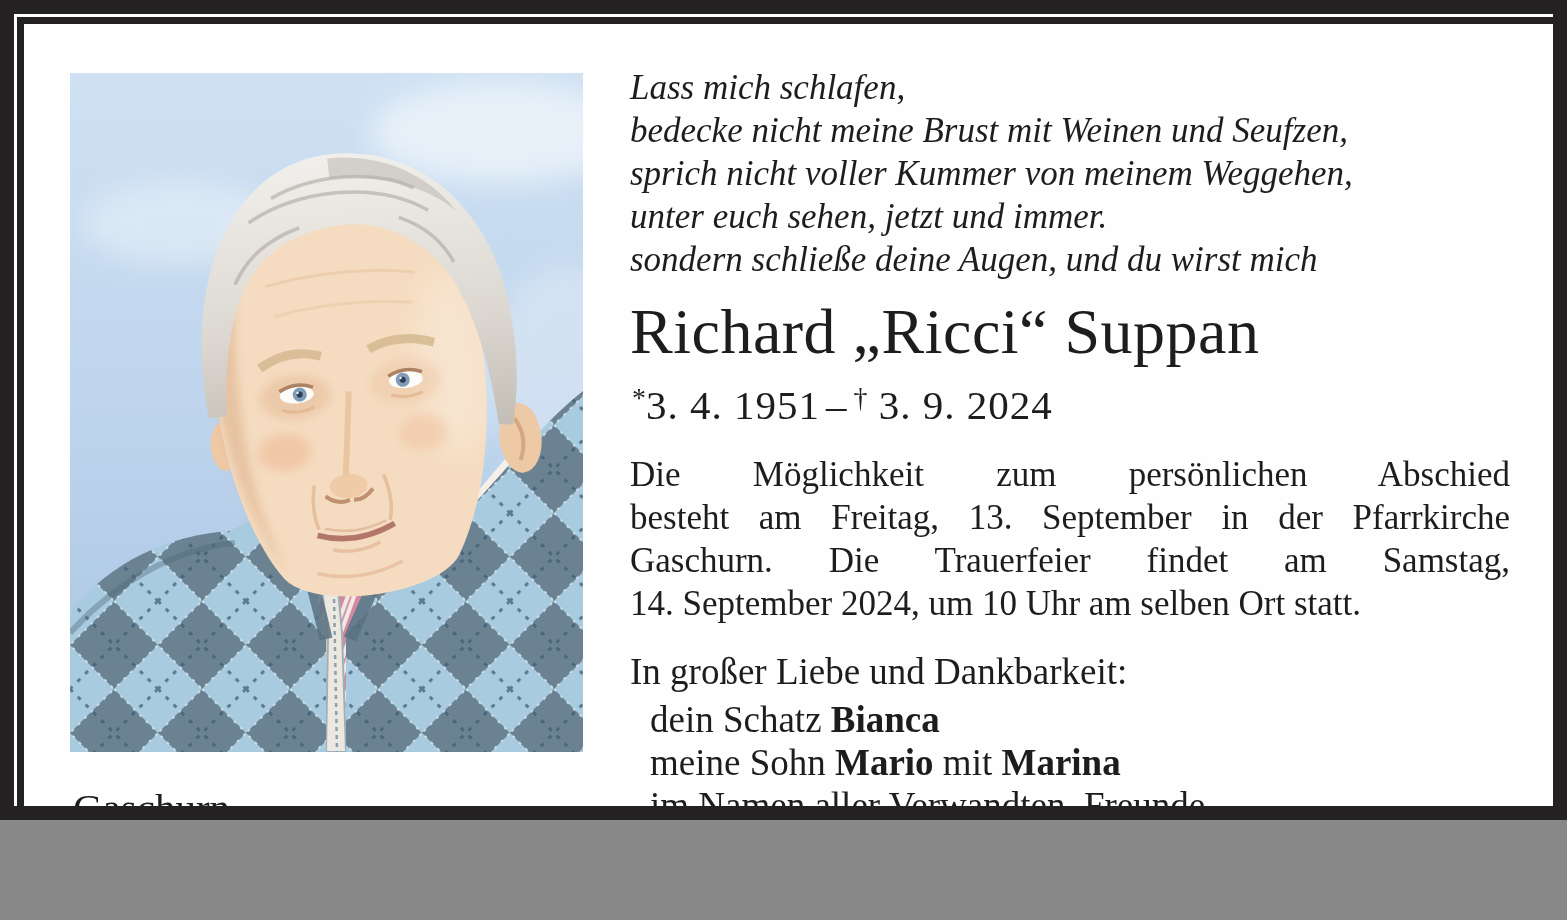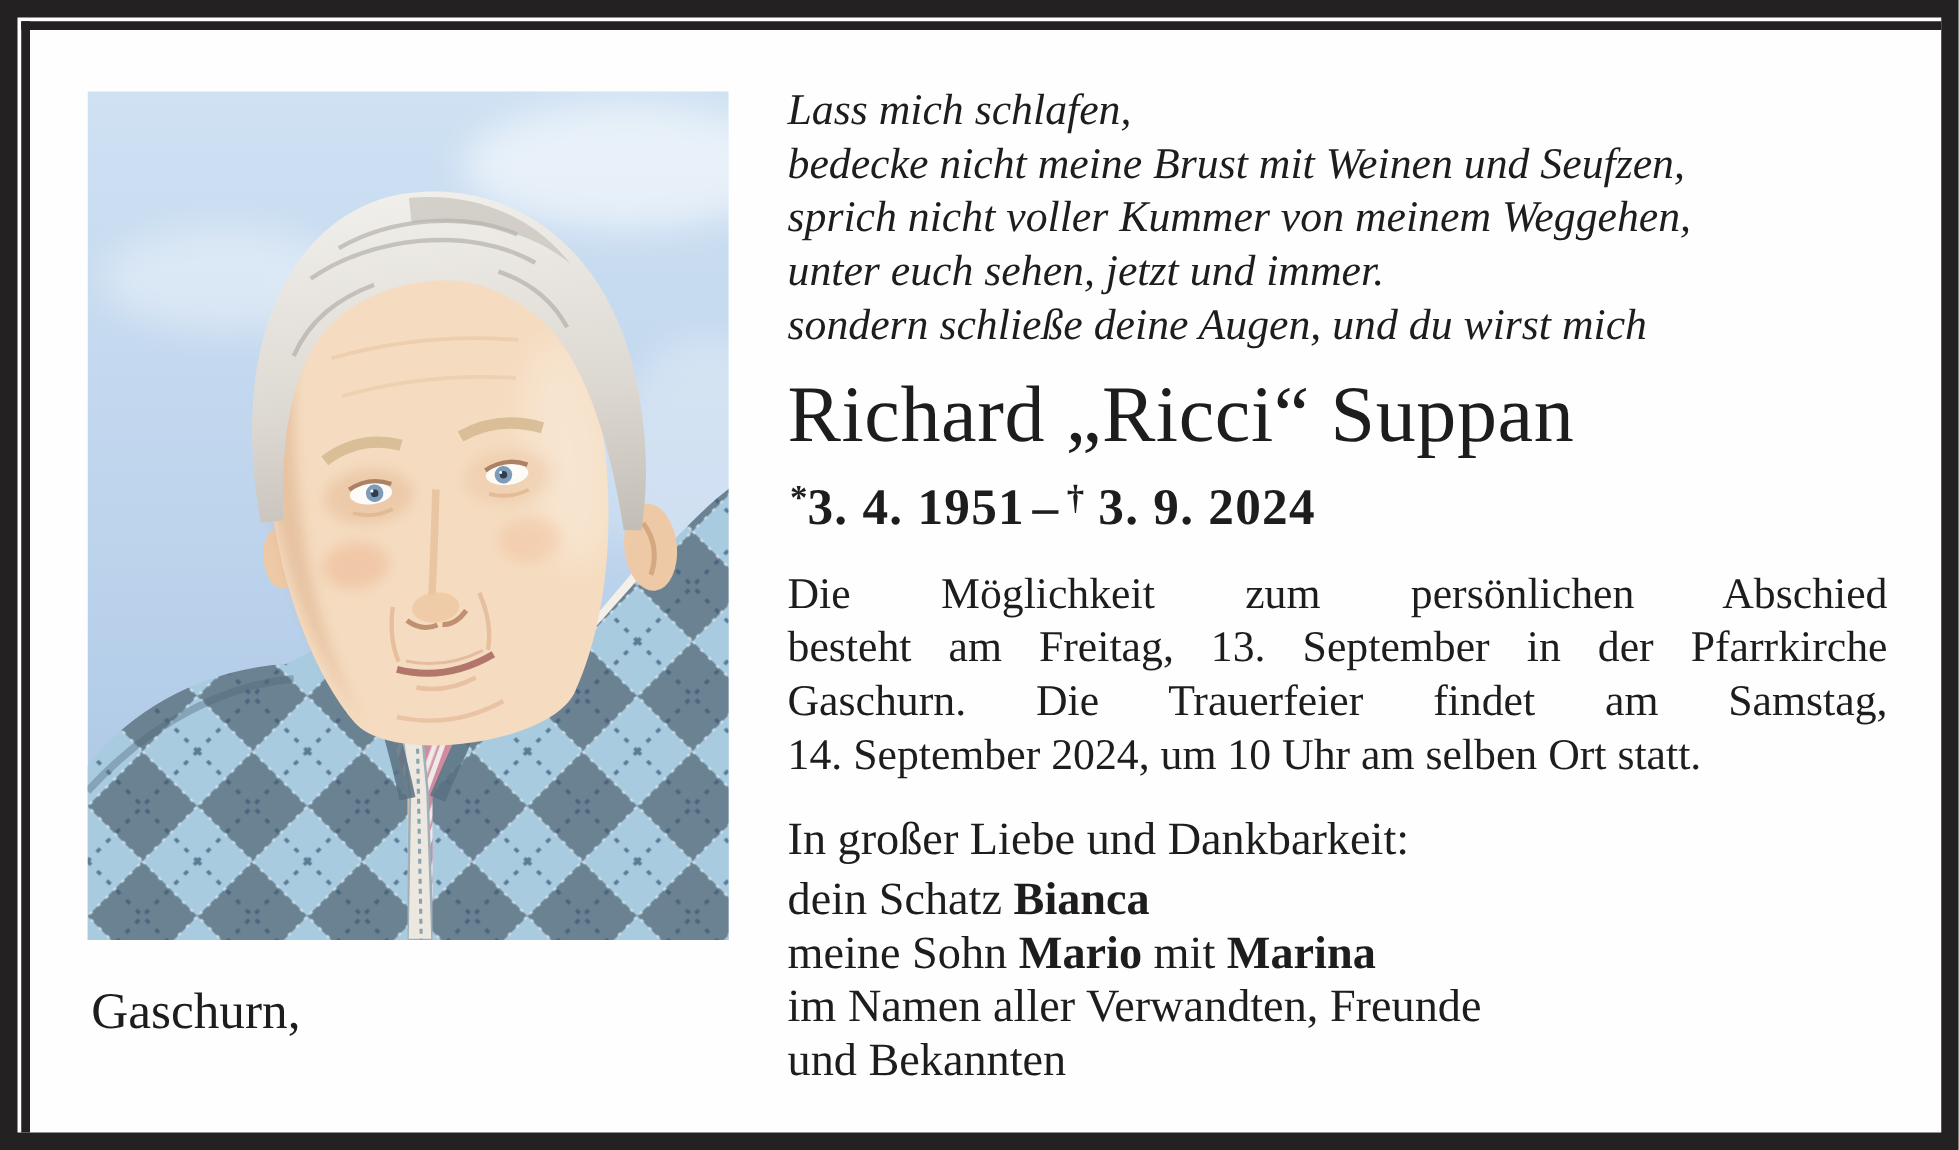--- a/index.html
+++ b/index.html
@@ -1,34 +1,34 @@
 <!DOCTYPE html>
 <html><head>
 <meta charset="utf-8">
 <style>
   html,body{margin:0;padding:0;background:#888;}
   .page{
-    position:relative;width:1567px;height:920px;background:#fefefe;
+    position:relative;width:1567px;height:820px;background:#fefefe;
     font-family:"Liberation Serif","DejaVu Serif",serif;color:#1e1c1c;overflow:hidden;
   }
   .frame-outer{position:absolute;inset:0;border:14px solid #242122;pointer-events:none;z-index:6;}
   .frame-inner{position:absolute;top:17px;left:17px;right:14px;bottom:14px;
     border-top:7px solid #242122;border-left:7px solid #242122;pointer-events:none;z-index:6;}
   .photo{position:absolute;left:70px;top:73px;width:513px;height:679px;}
   .photo svg{display:block;width:100%;height:100%;}
   .poem{position:absolute;left:630px;top:66px;font-style:italic;font-size:35px;line-height:43px;white-space:nowrap;}
   .name{position:absolute;left:630px;top:299px;font-size:64px;line-height:66px;letter-spacing:.5px;white-space:nowrap;text-align:right;}
-  .dates{position:absolute;left:632px;top:381px;font-size:41px;font-weight:bold;letter-spacing:1px;white-space:nowrap;}
+  .dates{position:absolute;left:632px;top:381px;font-size:41px;font-weight:normal;letter-spacing:1px;white-space:nowrap;}
   .dates .sym{font-size:.68em;vertical-align:.42em;letter-spacing:0;}
   .dates .sep{padding:0 6px;}
   .announce{position:absolute;left:630px;top:453px;width:880px;font-size:35px;line-height:43px;}
   .announce .jline{text-align:justify;text-align-last:justify;}
   .announce .jline.last{text-align-last:auto;}
   .closing-intro{position:absolute;left:630px;top:650px;font-size:37px;line-height:43px;white-space:nowrap;}
-  .mourners{position:absolute;left:630px;top:698px;font-size:37px;line-height:43px;white-space:nowrap;}
+  .mourners{position:absolute;left:650px;top:698px;font-size:37px;line-height:43px;white-space:nowrap;}
   .b{font-weight:bold;}
   .place{position:absolute;left:73px;top:786px;font-size:41px;line-height:45px;white-space:nowrap;}
   .place .p1{font-weight:normal;}
 </style>
 </head>
 <body>
 
 <div class="page">
 
   <div class="photo">

